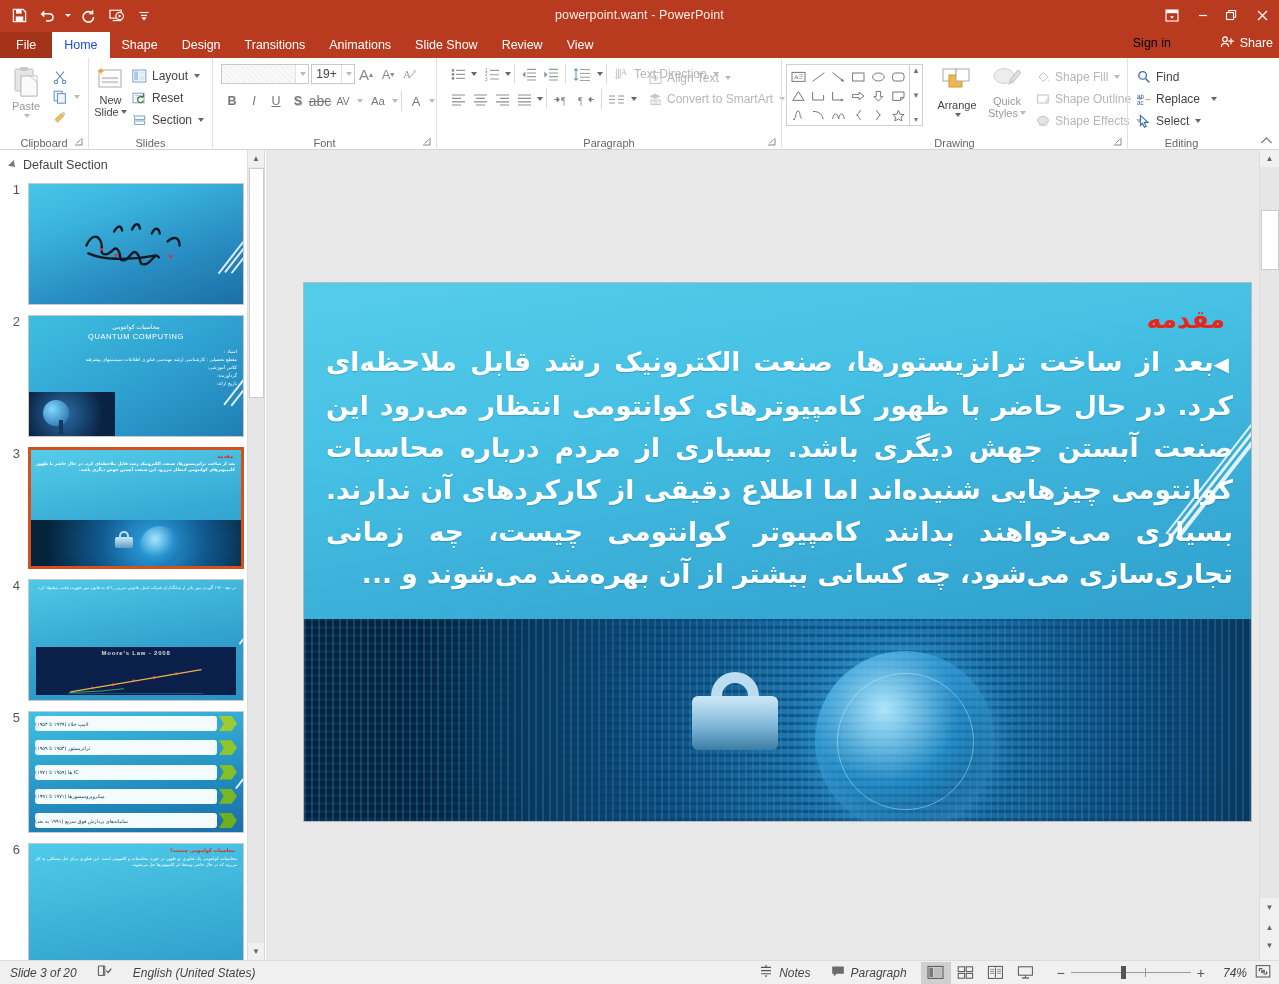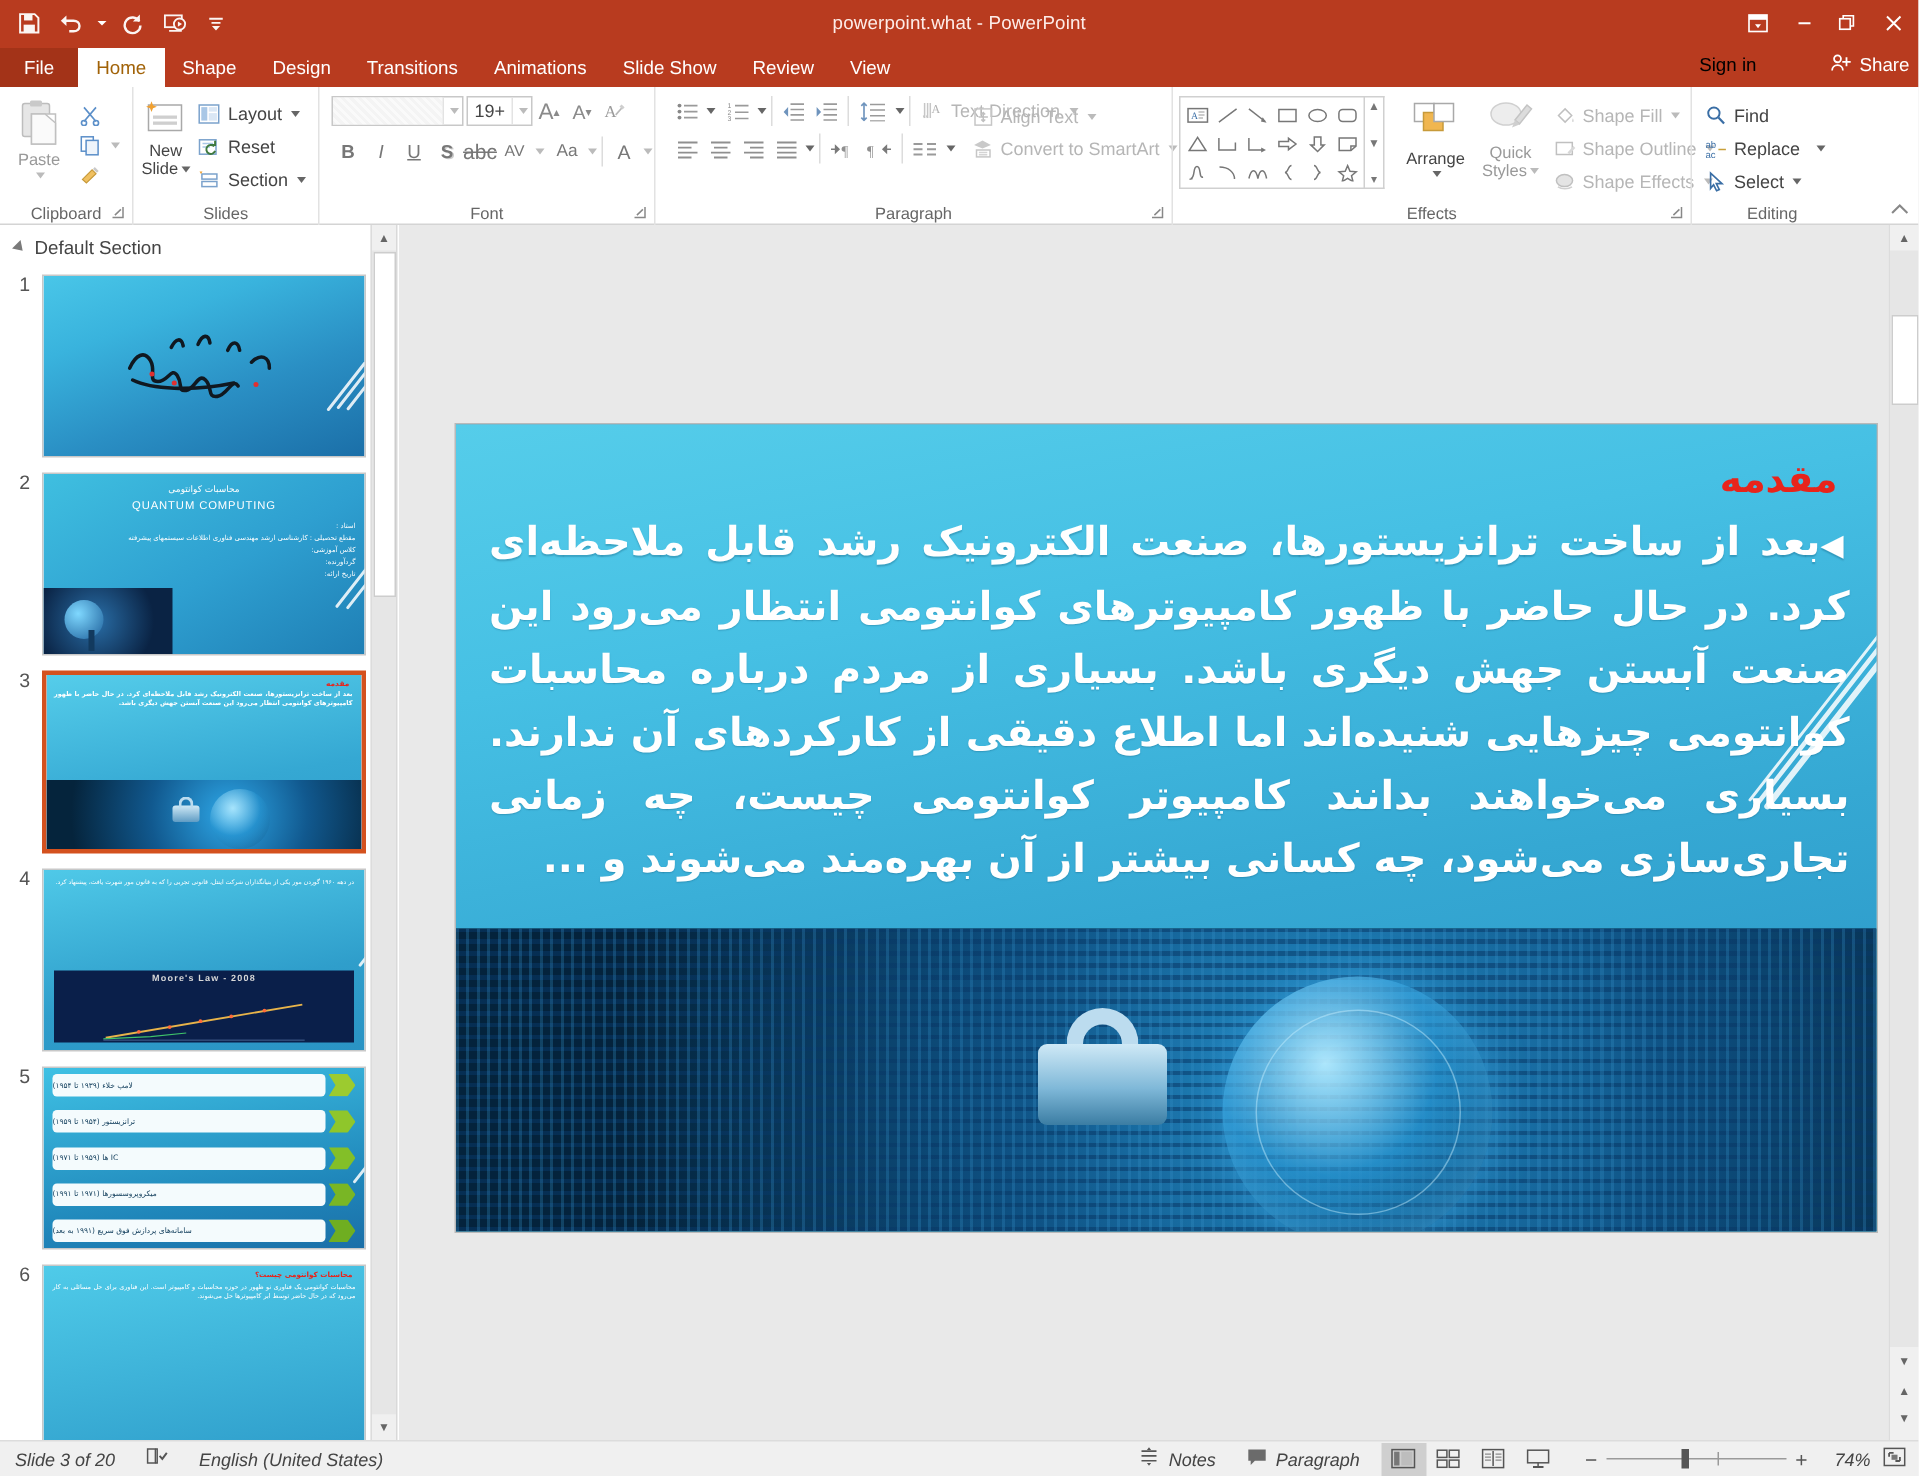--- a/index.html
+++ b/index.html
@@ -32,21 +32,21 @@
   .win-ctrls div {
     width:28px; height:30px; display:flex; align-items:center; justify-content:center; color:#fff;
   }
   .win-ctrls div.wide { width:34px; }
   
   .tabbar { height:28px; background:#b83b1f; display:flex; align-items:flex-end; position:relative; }
   .tab {
     height:26px; line-height:26px; padding:0 12px; color:#fff; font-size:12.5px; white-space:nowrap;
   }
   .tab.file { background:#a33318; padding:0 16px; }
-  .tab.active { background:#fff; color:#a16207; }
+  .tab.active { background:#fff; color:#1d4ed8; }
   .tellme { display:flex; align-items:center; gap:5px; padding:0 10px; height:26px; color:#fff; font-size:12.5px; }
   .tellme .bulb { font-size:12px; }
   .signin { position:absolute; right:108px; top:0; height:26px; line-height:26px; color:#000000; font-size:12.5px; }
   .share { position:absolute; right:6px; top:0; height:26px; display:flex; align-items:center; gap:5px; color:#fff; font-size:12.5px; }
   
   .ribbon { height:92px; background:#fff; border-bottom:1px solid #d4d4d4; display:flex; position:relative; }
   .rgroup { position:relative; height:92px; padding:3px 4px 0 4px; display:flex; flex-direction:column; }
   .rgroup + .rgroup { border-left:1px solid #e2e2e2; }
   .glabel {
     position:absolute; bottom:1px; left:0; right:0; text-align:center;
@@ -193,21 +193,21 @@
           <circle cx="12.4" cy="8.6" r="4" fill="#b83b1f" stroke="#fff" stroke-width="1.3"></circle>
           <path d="M11.2 6.7l3 1.9-3 1.9z" fill="#fff"></path>
         </svg>
     </div>
     <div class="qat-btn" title="Customize Quick Access Toolbar">
       <svg width="12" height="12" viewBox="0 0 12 12">
           <path d="M1.5 3.5h9M3 6.3h6M4.6 8.9l1.4 1.6 1.4-1.6z" stroke="#fff" stroke-width="1.2" fill="#fff"></path>
         </svg>
     </div>
   </div>
-  <div class="win-title">powerpoint.what - PowerPoint</div>
+  <div class="win-title">powerpoint.want - PowerPoint</div>
   <div class="win-ctrls">
     <div class="wide">
       <svg width="14" height="13" viewBox="0 0 14 13">
           <rect x="1" y="1" width="12" height="11" fill="none" stroke="#fff" stroke-width="1.1"></rect>
           <rect x="1" y="1" width="12" height="3.2" fill="#fff"></rect>
           <path d="M7 9.8 5 7.2h4z" fill="#fff"></path>
         </svg>
     </div>
     <div>
       <svg width="12" height="12" viewBox="0 0 12 12">
@@ -702,21 +702,21 @@
                   <ellipse cx="7" cy="6.4" rx="5.4" ry="4" fill="#e4e4e4" stroke="#c0c0c0"></ellipse>
                   <path d="M2.6 10.6c2.4 1.6 7 1.6 9.4 0" stroke="#d0d0d0" fill="none"></path>
                 </svg>
             </span>
             <span>Shape Effects</span>
             <span class="caret dis"></span>
           </div>
         </div>
       </div>
     </div>
-    <div class="glabel">Effects</div>
+    <div class="glabel">Drawing</div>
     <div class="dlg">
       <svg width="9" height="9" viewBox="0 0 9 9">
           <path d="M1 8h7V1" fill="none" stroke="#888"></path>
           <path d="M2.6 6.4 6.6 2.6" stroke="#888"></path>
         </svg>
     </div>
   </div>
 
   <div class="rgroup" style="width:108px">
     <div class="gbody">

